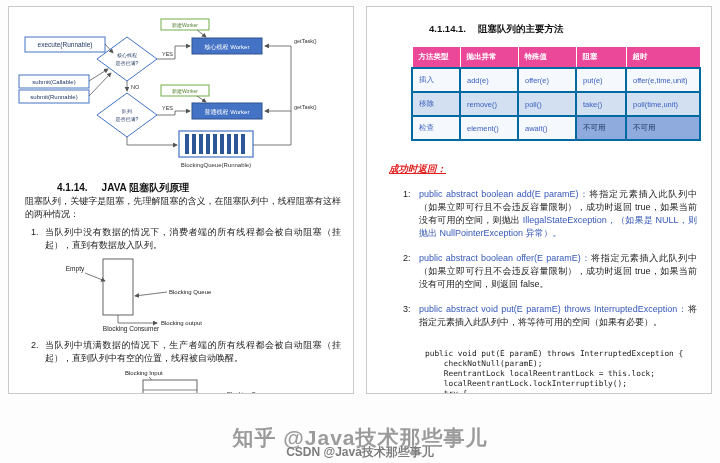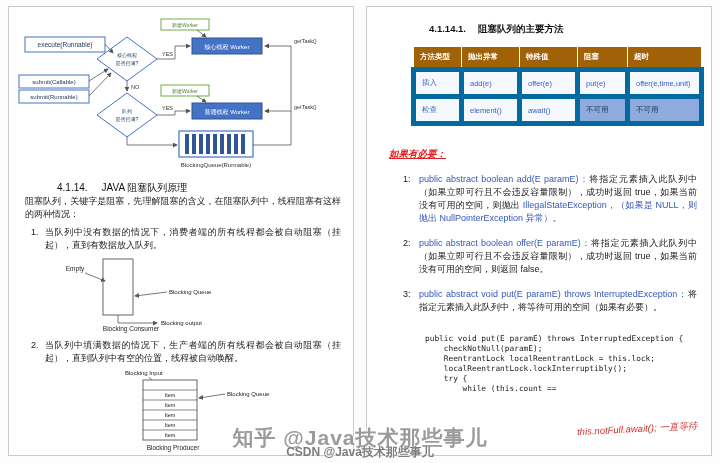--- a/index.html
+++ b/index.html
@@ -1,43 +1,43 @@
 <!DOCTYPE html>
 <html><head>
 <meta charset="utf-8">
 <style>
   * { margin:0; padding:0; box-sizing:border-box; }
   html,body { width:720px; height:463px; overflow:hidden; background:#ffffff;
     font-family:"Liberation Sans","DejaVu Sans",sans-serif; }
   #canvas { position:relative; width:720px; height:463px; background:#fdfdfd; }
 
-  .page { position:absolute; top:6px; width:346px; height:450px; background:#fff;
+  .page { position:absolute; top:6px; width:346px; height:388px; background:#fff;
           border:1px solid #c9c9c9; overflow:hidden; }
   .page-left { left:8px; }
   .page-right { left:366px; }
 
   
   .flowchart { display:block; margin-top:4px; }
   svg text { font-family:"Liberation Sans","DejaVu Sans",sans-serif; }
-  .h1 { margin:6px 0 0 48px; font-size:10px; font-weight:normal; color:#111; }
+  .h1 { margin:6px 0 0 48px; font-size:10px; font-weight:bold; color:#111; }
   .h1 .h-num { margin-right:14px; }
   .body-text { margin:0 12px 0 16px; font-size:9px; line-height:12.5px; color:#222; text-align:justify; }
   .li { display:flex; margin:6px 12px 0 22px; font-size:9px; line-height:12.5px; color:#222; }
   .li .num { flex:none; width:14px; }
   .li .txt { flex:1; text-align:justify; }
   .diag1 { display:block; margin:4px 0 0 30px; }
   .diag2 { display:block; margin:2px 0 0 90px; }
 
   
   .h2 { margin:16px 0 0 62px; font-size:9.5px; font-weight:bold; color:#111; }
   .h2 .h-num { margin-right:12px; }
   table.mtable { margin:10px 0 0 44px; border-collapse:collapse; table-layout:fixed; }
-  .mtable th { background:#a16207; color:#fff; font-weight:bold; text-align:left;
+  .mtable th { background:#ec4899; color:#fff; font-weight:bold; text-align:left;
                font-size:7.5px; padding:5px 6px; border:1px solid #fff; }
-  .mtable td { font-size:7.5px; padding:6px 6px; border:5px solid #0369a1; color:#3A5FBF; }
+  .mtable td { font-size:7.5px; padding:6px 6px; border:2px solid #0369a1; color:#3A5FBF; }
   tr.r-white td { background:#f5f8fc; }
   tr.r-band  td { background:#D3E0F1; }
   .mtable td.na { background:#8FAADC; color:#1F3864; }
 
   ul.bullets { margin:12px 12px 0 26px; list-style:none; }
   ul.bullets li { display:flex; gap:6px; font-size:9px; line-height:13.5px; color:#222; }
   ul.bullets .blt { flex:none; font-size:7px; line-height:13.5px; color:#333; }
 
   .red-head { margin:22px 0 0 22px; color:#E02020; font-weight:bold; font-style:italic;
               text-decoration:underline; font-size:9.5px; }
@@ -214,32 +214,39 @@
         </tr>
       </thead>
       <tbody>
         <tr class="r-white">
           <td>插入</td>
           <td>add(e)</td>
           <td>offer(e)</td>
           <td>put(e)</td>
           <td>offer(e,time,unit)</td>
         </tr>
+        <tr class="r-band">
+          <td>移除</td>
+          <td>remove()</td>
+          <td>poll()</td>
+          <td>take()</td>
+          <td>poll(time,unit)</td>
+        </tr>
         <tr class="r-white">
           <td>检查</td>
           <td>element()</td>
           <td>await()</td>
           <td class="na">不可用</td>
           <td class="na">不可用</td>
         </tr>
       </tbody>
     </table>
 
 
-    <div class="red-head">如果有必要：</div>
+    <div class="red-head">成功时返回：</div>
 
     <div class="para">
       <span class="pnum">1:</span>
       <span class="ptxt"><span class="seg-blue">public abstract boolean add(E paramE)：</span><span class="seg-black">将指定元素插入此队列中（如果立即可行且不会违反容量限制），成功时返回 true，如果当前没有可用的空间，则抛出 </span><span class="seg-blue">IllegalStateException，（如果是 NULL，则抛出 NullPointerException 异常）。</span></span>
     </div>
     <div class="para">
       <span class="pnum">2:</span>
       <span class="ptxt"><span class="seg-blue">public abstract boolean offer(E paramE)：</span><span class="seg-black">将指定元素插入此队列中（如果立即可行且不会违反容量限制），成功时返回 true，如果当前没有可用的空间，则返回 false。</span></span>
     </div>
     <div class="para">

